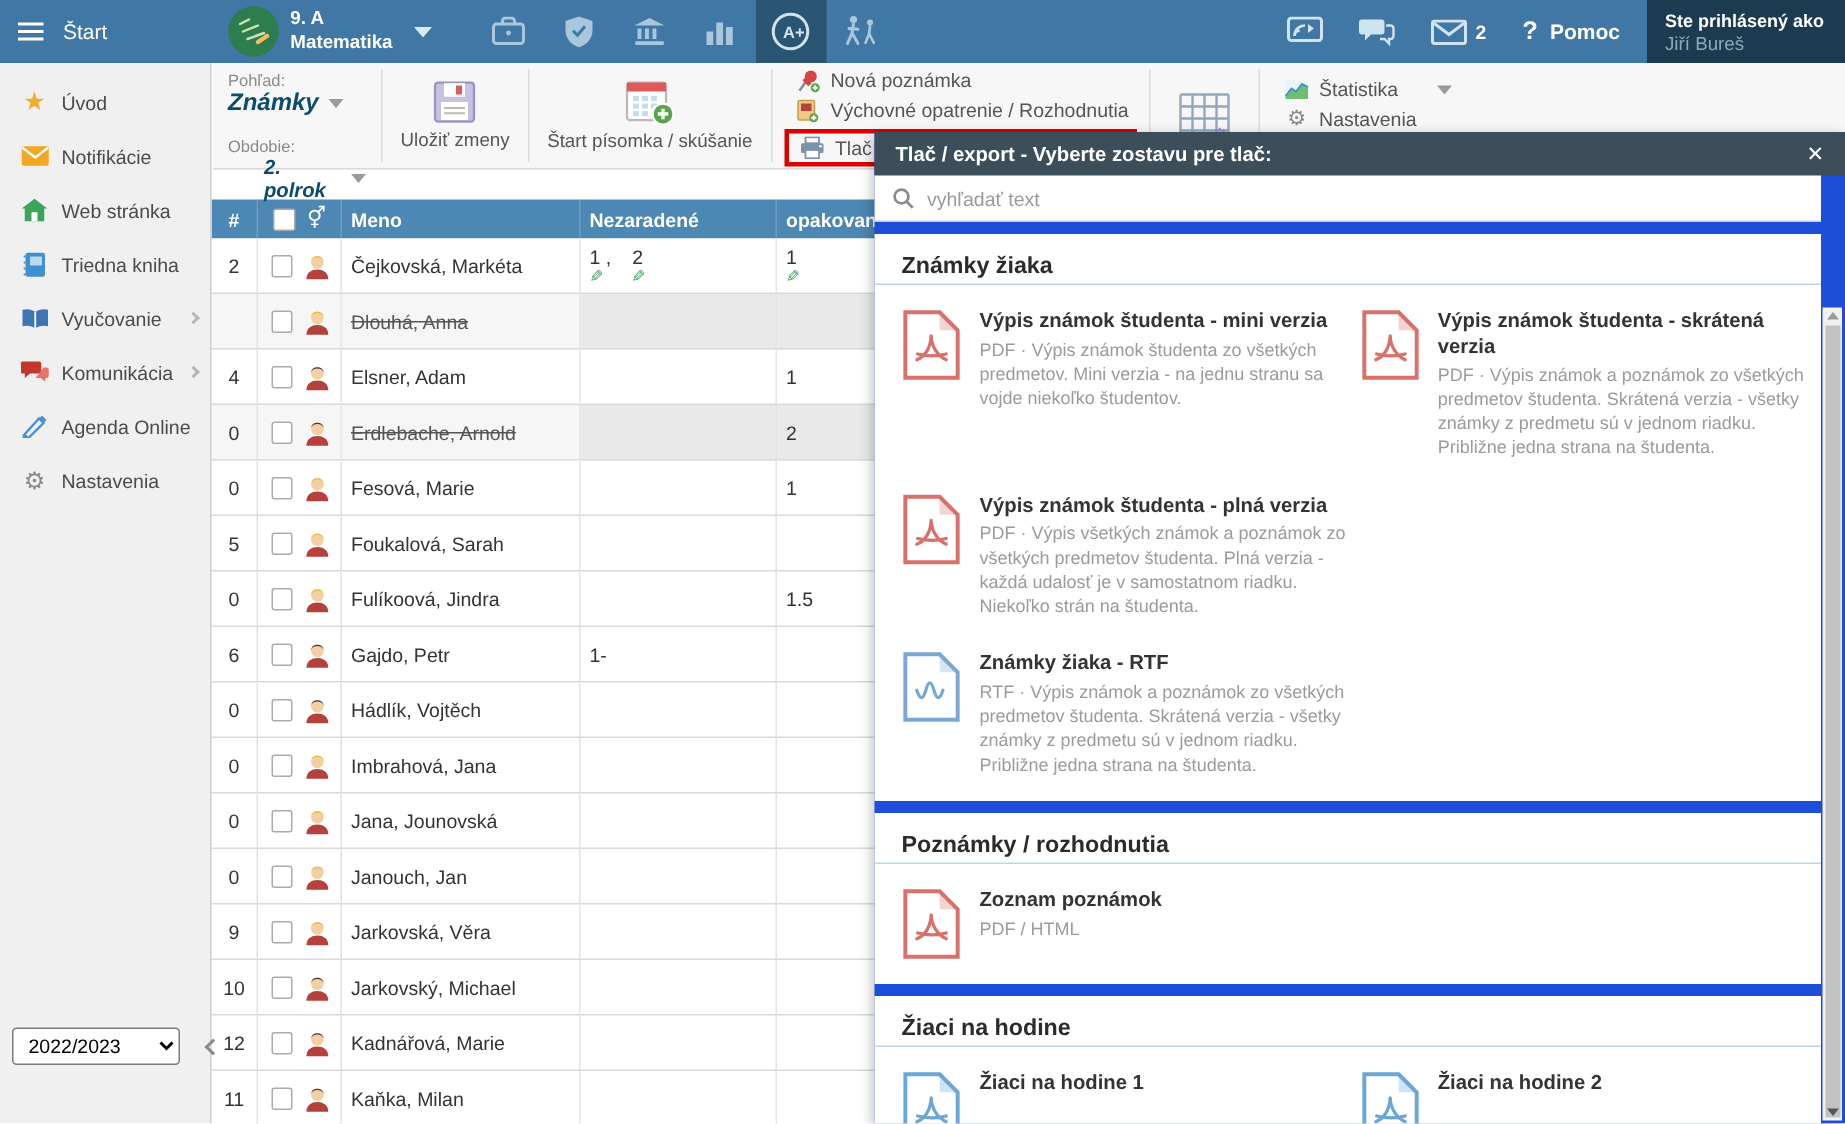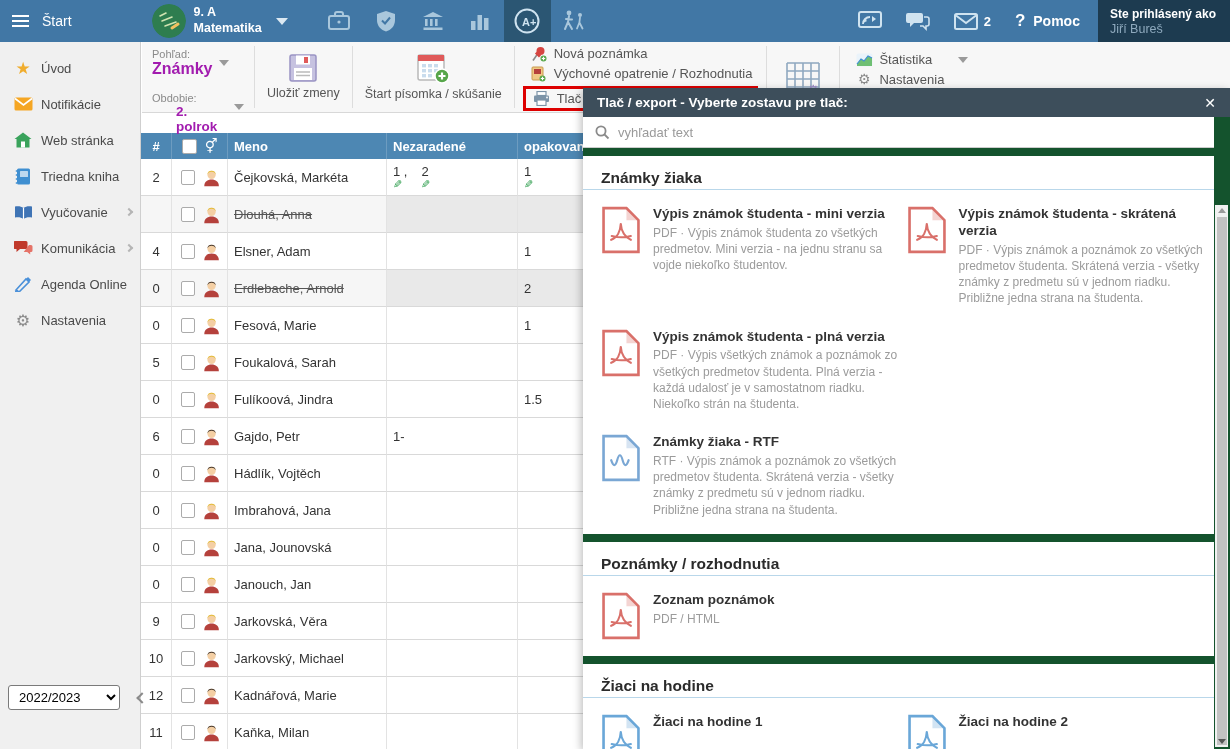--- a/index.html
+++ b/index.html
@@ -39,21 +39,21 @@
   .gear-ic { color:#8a8a8a; font-size:16px; }
   .year-wrap { position:absolute; left:8px; top:685px; display:flex; align-items:center; z-index:30; }
   .year-select { font-family:"Liberation Sans",sans-serif; font-size:13px; padding:3px 6px; border:1px solid #7a7a7a; border-radius:3px; background:#fff; width:112px; }
   .collapse { margin-left:18px; width:8px; height:8px; border-left:2px solid #8a8a8a; border-bottom:2px solid #8a8a8a; transform:rotate(45deg); cursor:pointer; }
 
   
   .toolbar { position:absolute; top:42px; left:142px; right:0; height:71px; background:#f7f7f7; border-bottom:1px solid #d8d8d8; display:flex; align-items:stretch; z-index:4; }
   .tb-sep { width:1px; background:#ddd; margin:4px 0; }
   .tb-view { padding:6px 10px 0 10px; width:112px; }
   .tb-lab { font-size:11px; color:#8a8a8a; }
-  .tb-val { font-size:16px; font-weight:bold; color:#a21caf; display:flex; align-items:flex-start; cursor:pointer; }
+  .tb-val { font-size:16px; font-weight:bold; color:#0c4a6e; display:flex; align-items:center; cursor:pointer;font-style:italic; }
   .tb-val.small { font-size:13.5px;margin-left:24px; }
   .caret-g { width:0; height:0; border-left:5px solid transparent; border-right:5px solid transparent; border-top:6px solid #9a9a9a; margin-left:7px; }
   .tb-btn { display:flex; flex-direction:column; align-items:center; justify-content:center; padding:4px 12px; font-size:12.5px; color:#555; text-align:center; cursor:pointer; line-height:1.2; }
   .tb-btn svg { margin-bottom:3px; }
   .tb-stack { display:flex; flex-direction:column; justify-content:center; padding:0 8px; }
   .tb-row { display:flex; align-items:center; font-size:13px; color:#555; cursor:pointer; padding:2px 6px; white-space:nowrap; }
   .tb-row .ric { width:20px; flex:0 0 20px; display:flex; justify-content:center; margin-right:5px; }
   .hl-red { border:3px solid #dd0000; }
   .tb-grid { display:flex; align-items:center; justify-content:center; padding:0 16px; cursor:pointer; }
   .tb-right-col { display:flex; flex-direction:column; justify-content:flex-start; padding:8px 8px; }
@@ -73,21 +73,21 @@
   .struck .cell-name span { text-decoration:line-through; color:#555; }
   .struck > div { background:#f6f6f6; }
   .struck .cell-gr { background:#e9e9e9 !important; }
   .chk { width:15px; height:15px; border:1px solid #ababab; border-radius:2px; background:#fff; appearance:none; -webkit-appearance:none; cursor:pointer; }
   .avatar { width:21px; height:21px; }
   .grade-tok { display:inline-flex; flex-direction:column; align-items:flex-start; margin-right:14px; line-height:1.1; margin-top:6px; }
   .pencil { color:#2f9e4e; font-size:11px; transform:scaleX(-1); display:inline-block; }
   .gender-h { font-size:14px; }
 
   
-  .modal { position:absolute; left:583px; top:88px; right:0; bottom:0; background:#14532d; z-index:50; box-shadow:-2px 2px 8px rgba(0,0,0,0.25); }
+  .modal { position:absolute; left:583px; top:88px; right:0; bottom:0; background:#1d4ed8; z-index:50; box-shadow:-2px 2px 8px rgba(0,0,0,0.25); }
   .modal-head { height:29px; background:#3d4e5b; color:#fff; display:flex; align-items:center; padding:0 14px; font-size:13.5px; font-weight:bold; }
   .modal-close { margin-left:auto; cursor:pointer; color:#fff; font-weight:bold; font-size:14px; }
   .modal-scroll { position:absolute; right:2px; top:117px; bottom:2px; width:13px; background:#f1f1f1; z-index:60; }
   .ms-thumb { position:absolute; top:12px; left:1.5px; width:10px; height:528px; background:#c2c2c2; }
   .ms-up, .ms-dn { position:absolute; left:3px; width:0; height:0; border-left:4px solid transparent; border-right:4px solid transparent; }
   .ms-up { top:3px; border-bottom:5px solid #9a9a9a; }
   .ms-dn { bottom:3px; border-top:5px solid #555; }
   .search-row { background:#fff; border-bottom:1px solid #ccc; height:31px; display:flex; align-items:center; padding:0 12px; margin-right:16px; }
   .search-input { border:none; outline:none; font-family:"Liberation Sans",sans-serif; font-size:13px; color:#444; margin-left:8px; flex:1; background:transparent; }
   .search-input::placeholder { color:#9a9a9a; }

